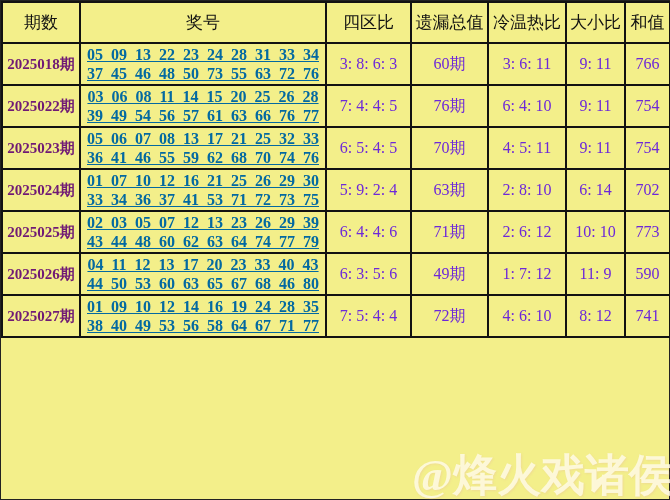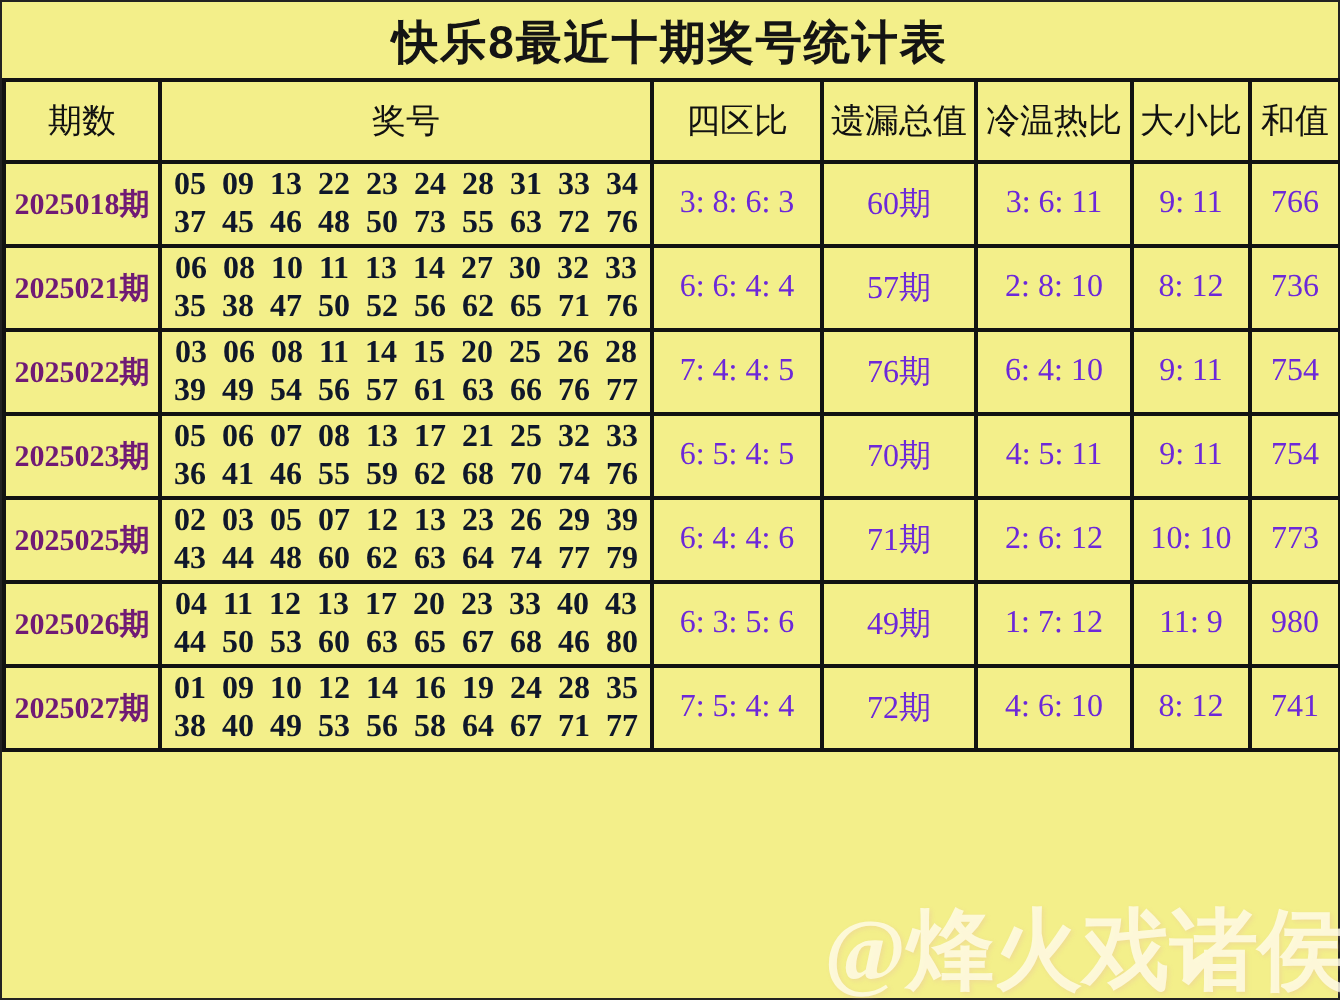--- a/index.html
+++ b/index.html
@@ -43,21 +43,22 @@
   td.period {
     font-family: "Liberation Serif", serif;
     font-size: 15px;
     font-weight: bold;
     color: #701a75;
   }
   td.numbers {
     font-family: "Liberation Serif", serif;
     font-size: 16px;
     font-weight: bold;
-    color: #0f172a;
+    color: #0369a1;
+    text-decoration: underline;
   }
   td.numbers div {
     line-height: 19px;
     word-spacing: 4px;
     white-space: nowrap;
   }
   td.ratio, td.omission, td.sum {
     font-family: "Liberation Serif", serif;
     font-size: 16px;
     font-weight: normal;
@@ -75,21 +76,20 @@
     text-shadow: 1px 1px 2px rgba(230, 170, 170, 0.25);
     white-space: nowrap;
     pointer-events: none;
     z-index: 5;
   }
 </style>
 </head>
 <body>
 
 <div class="page">
-  <div class="title">快乐8最近十期奖号统计表</div>
   <table>
     <colgroup>
       <col style="width:78px">
       <col style="width:246px">
       <col style="width:85px">
       <col style="width:77px">
       <col style="width:78px">
       <col style="width:59px">
       <col style="width:45px">
     </colgroup>
@@ -113,32 +113,20 @@
     </td>
     <td class="ratio">3: 8: 6: 3</td>
     <td class="omission">60期</td>
     <td class="ratio">3: 6: 11</td>
     <td class="ratio">9: 11</td>
     <td class="sum">766</td>
   </tr>
 
 
 
-  <tr>
-    <td class="period">2025021期</td>
-    <td class="numbers">
-      <div>06 08 10 11 13 14 27 30 32 33</div>
-      <div>35 38 47 50 52 56 62 65 71 76</div>
-    </td>
-    <td class="ratio">6: 6: 4: 4</td>
-    <td class="omission">57期</td>
-    <td class="ratio">2: 8: 10</td>
-    <td class="ratio">8: 12</td>
-    <td class="sum">736</td>
-  </tr>
 
   <tr>
     <td class="period">2025022期</td>
     <td class="numbers">
       <div>03 06 08 11 14 15 20 25 26 28</div>
       <div>39 49 54 56 57 61 63 66 76 77</div>
     </td>
     <td class="ratio">7: 4: 4: 5</td>
     <td class="omission">76期</td>
     <td class="ratio">6: 4: 10</td>
@@ -152,20 +140,32 @@
       <div>05 06 07 08 13 17 21 25 32 33</div>
       <div>36 41 46 55 59 62 68 70 74 76</div>
     </td>
     <td class="ratio">6: 5: 4: 5</td>
     <td class="omission">70期</td>
     <td class="ratio">4: 5: 11</td>
     <td class="ratio">9: 11</td>
     <td class="sum">754</td>
   </tr>
 
+  <tr>
+    <td class="period">2025024期</td>
+    <td class="numbers">
+      <div>01 07 10 12 16 21 25 26 29 30</div>
+      <div>33 34 36 37 41 53 71 72 73 75</div>
+    </td>
+    <td class="ratio">5: 9: 2: 4</td>
+    <td class="omission">63期</td>
+    <td class="ratio">2: 8: 10</td>
+    <td class="ratio">6: 14</td>
+    <td class="sum">702</td>
+  </tr>
 
   <tr>
     <td class="period">2025025期</td>
     <td class="numbers">
       <div>02 03 05 07 12 13 23 26 29 39</div>
       <div>43 44 48 60 62 63 64 74 77 79</div>
     </td>
     <td class="ratio">6: 4: 4: 6</td>
     <td class="omission">71期</td>
     <td class="ratio">2: 6: 12</td>
@@ -176,21 +176,21 @@
   <tr>
     <td class="period">2025026期</td>
     <td class="numbers">
       <div>04 11 12 13 17 20 23 33 40 43</div>
       <div>44 50 53 60 63 65 67 68 46 80</div>
     </td>
     <td class="ratio">6: 3: 5: 6</td>
     <td class="omission">49期</td>
     <td class="ratio">1: 7: 12</td>
     <td class="ratio">11: 9</td>
-    <td class="sum">980</td>
+    <td class="sum">590</td>
   </tr>
 
   <tr>
     <td class="period">2025027期</td>
     <td class="numbers">
       <div>01 09 10 12 14 16 19 24 28 35</div>
       <div>38 40 49 53 56 58 64 67 71 77</div>
     </td>
     <td class="ratio">7: 5: 4: 4</td>
     <td class="omission">72期</td>

